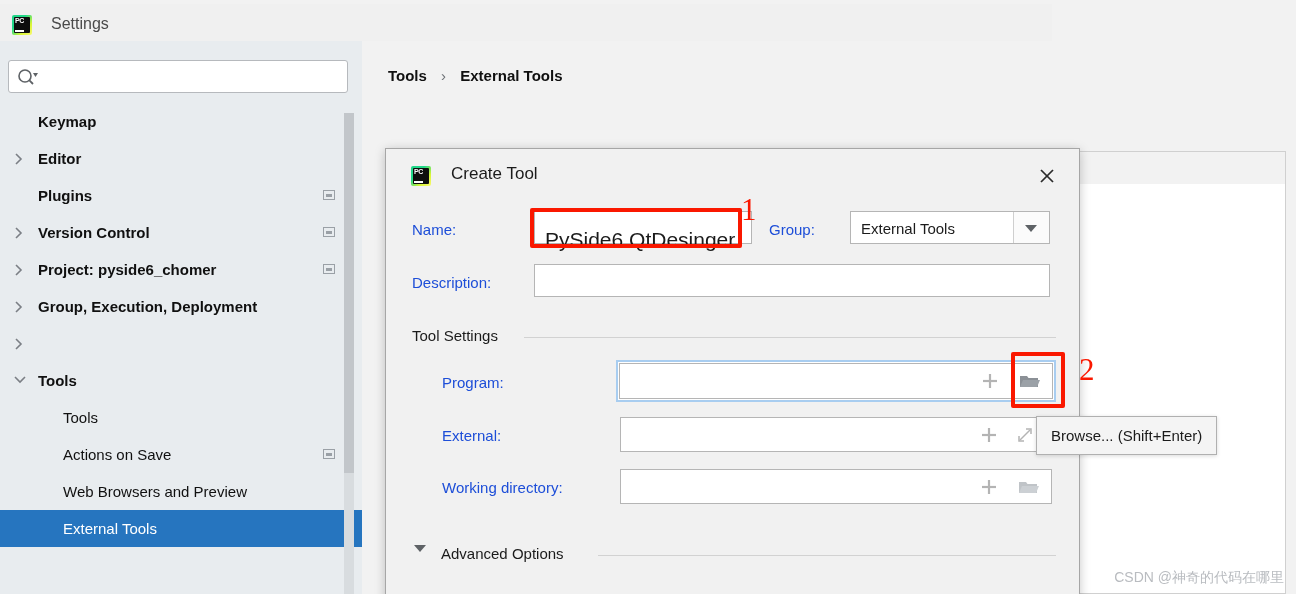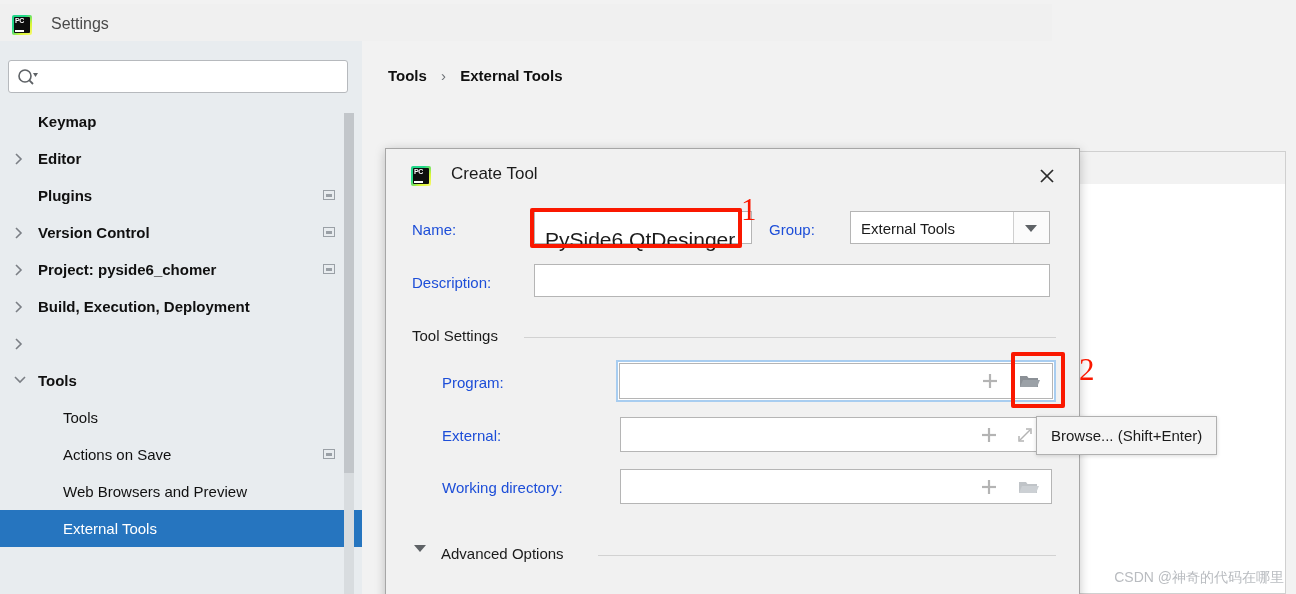--- a/index.html
+++ b/index.html
@@ -364,21 +364,21 @@
           </span>
           <span class="tr-label">Project: pyside6_chomer</span>
           <span class="badge-icon"></span>
         </div>
         <div class="tree-row lvl0 bold">
           <span class="chevron">
             <svg width="10" height="12" viewBox="0 0 10 12">
               <polyline points="2,1 7,6 2,11" fill="none" stroke="#7b7f85" stroke-width="1.6"></polyline>
             </svg>
           </span>
-          <span class="tr-label">Build, Execution, Deployment</span>
+          <span class="tr-label">Group, Execution, Deployment</span>
         </div>
         <div class="tree-row lvl0 bold">
           <span class="chevron">
             <svg width="10" height="12" viewBox="0 0 10 12">
               <polyline points="2,1 7,6 2,11" fill="none" stroke="#7b7f85" stroke-width="1.6"></polyline>
             </svg>
           </span>
         </div>
         <div class="tree-row lvl0 bold">
           <span class="chevron">

